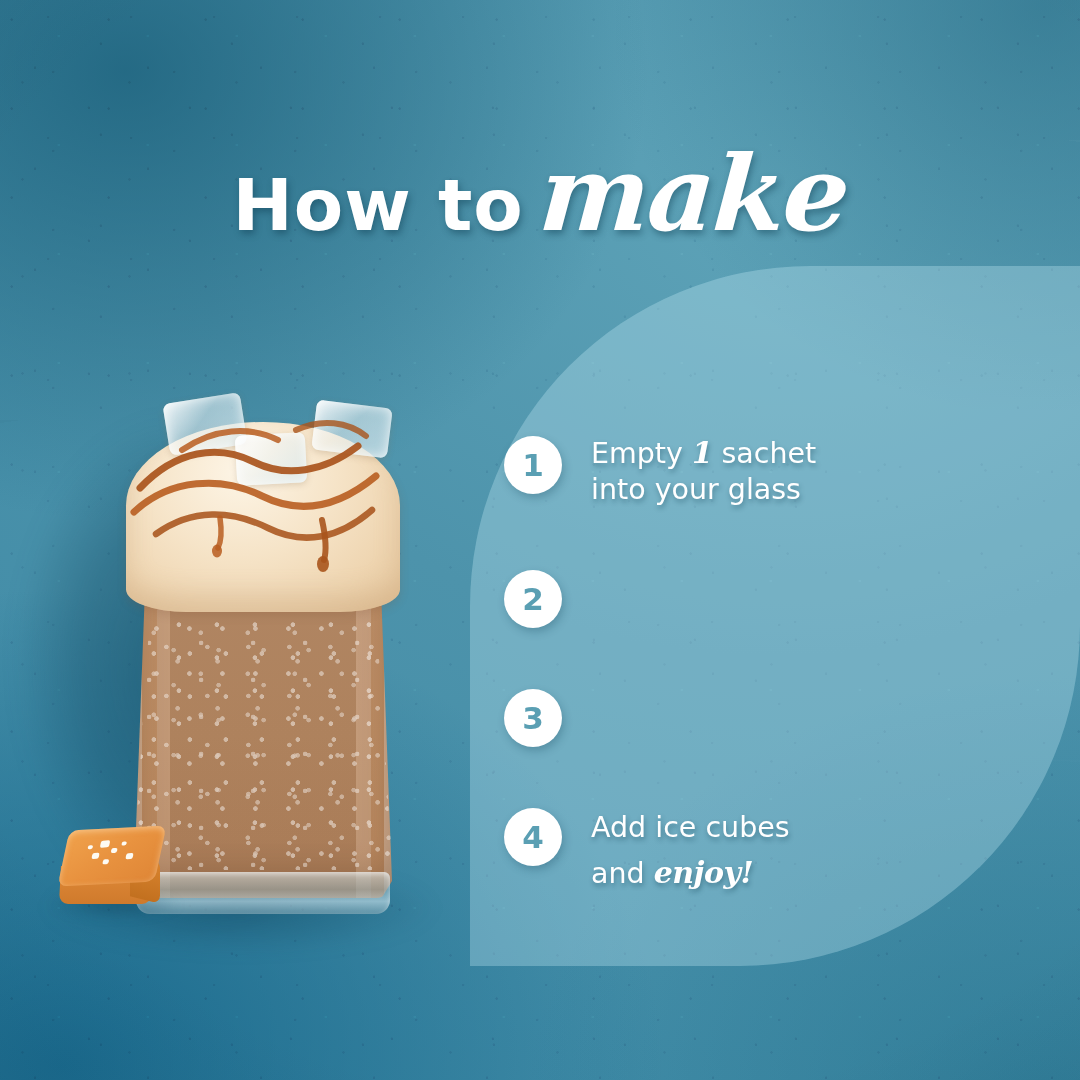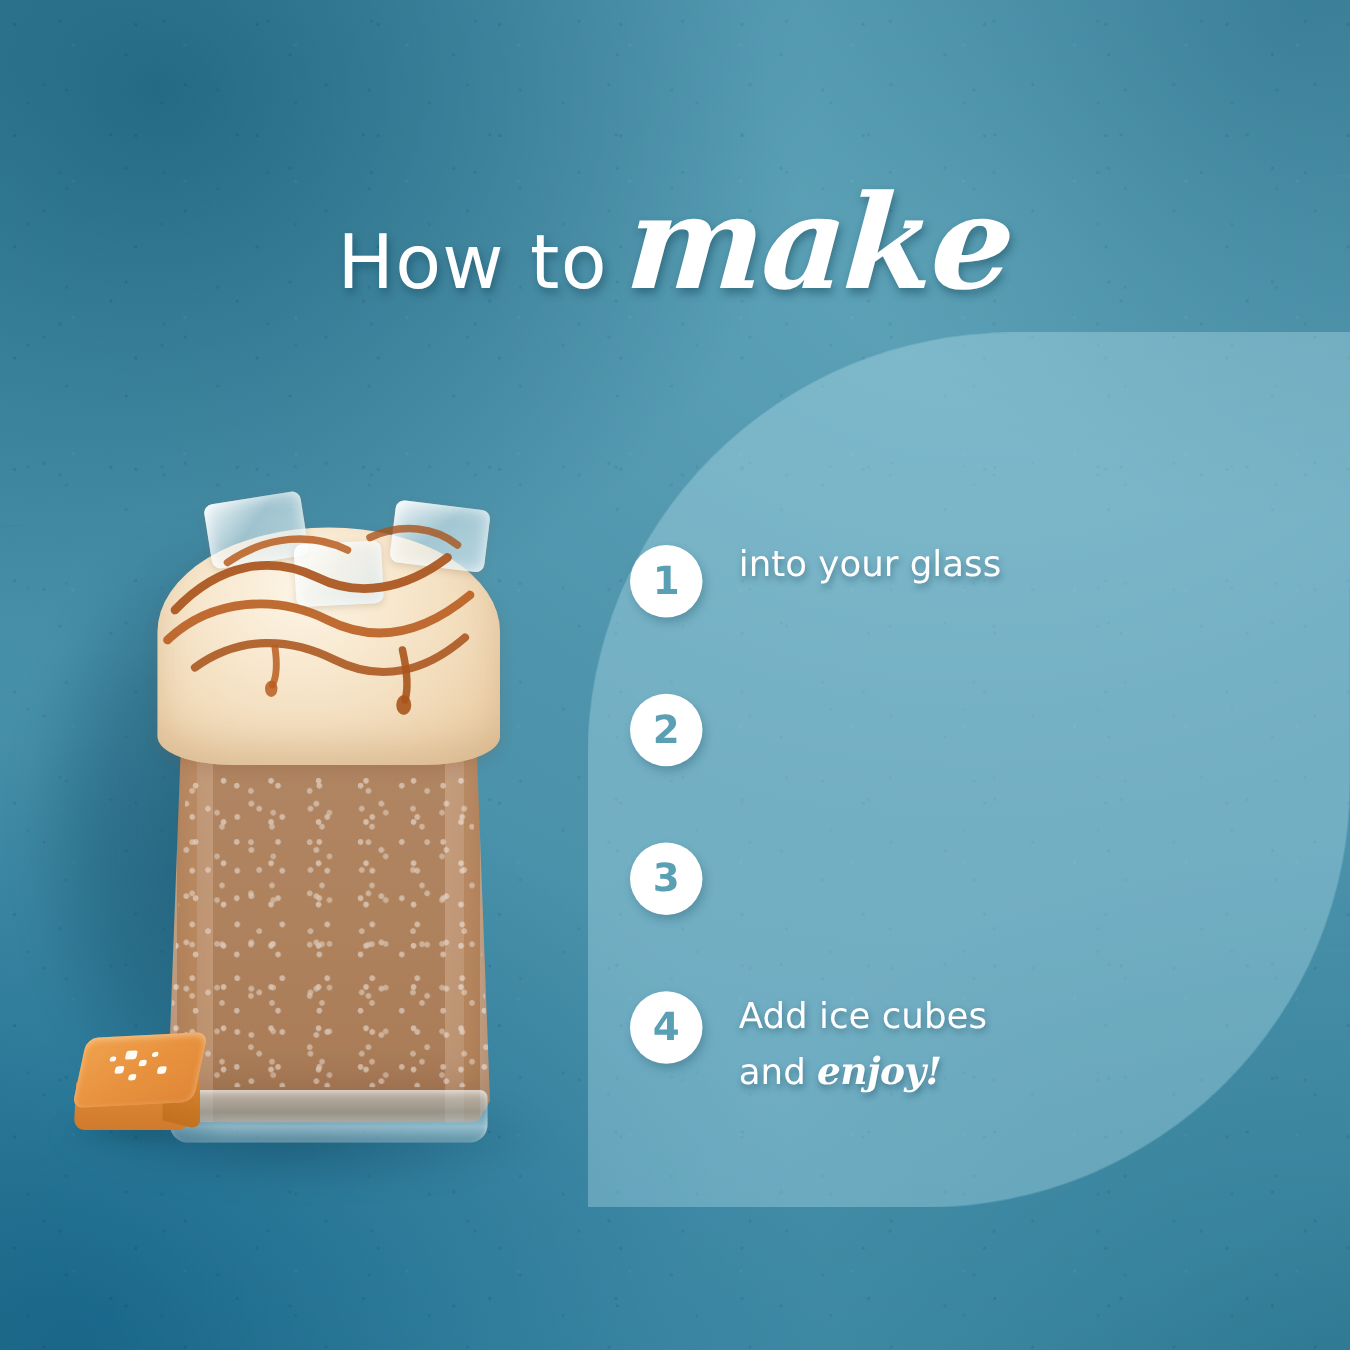--- a/index.html
+++ b/index.html
@@ -80,22 +80,22 @@
   .title{
     position:absolute;left:0;right:0;top:142px;
     text-align:center;
     white-space:nowrap;
     color:#ffffff;
     text-shadow:2px 4px 7px rgba(14,60,80,.45);
     line-height:1;
   }
   .title .t-plain{
     font-family:"DejaVu Sans", sans-serif;
-    font-size:60px;
-    font-weight:400;
+    font-size:72px;
+    font-weight:700;
     letter-spacing:1px;
     vertical-align:baseline;
   }
   .title .t-script{
     font-family:"DejaVu Serif", serif;
     font-size:104px;
     font-weight:700;
     font-style:italic;
     letter-spacing:-2px;
     margin-left:16px;
@@ -321,20 +321,23 @@
   <div class="title">
     <span class="t-plain">How to</span><span class="t-script">make</span>
   </div>
 
   <div class="steps">
 
     <div class="step">
       <div class="bullet">1</div>
       <div class="step-text">
         <div>
+          <span>Empty </span><span class="hl">1</span><span> sachet</span>
+        </div>
+        <div>
           <span>into your glass</span>
         </div>
       </div>
     </div>
 
     <div class="step">
       <div class="bullet">2</div>
     </div>
 
     <div class="step">

